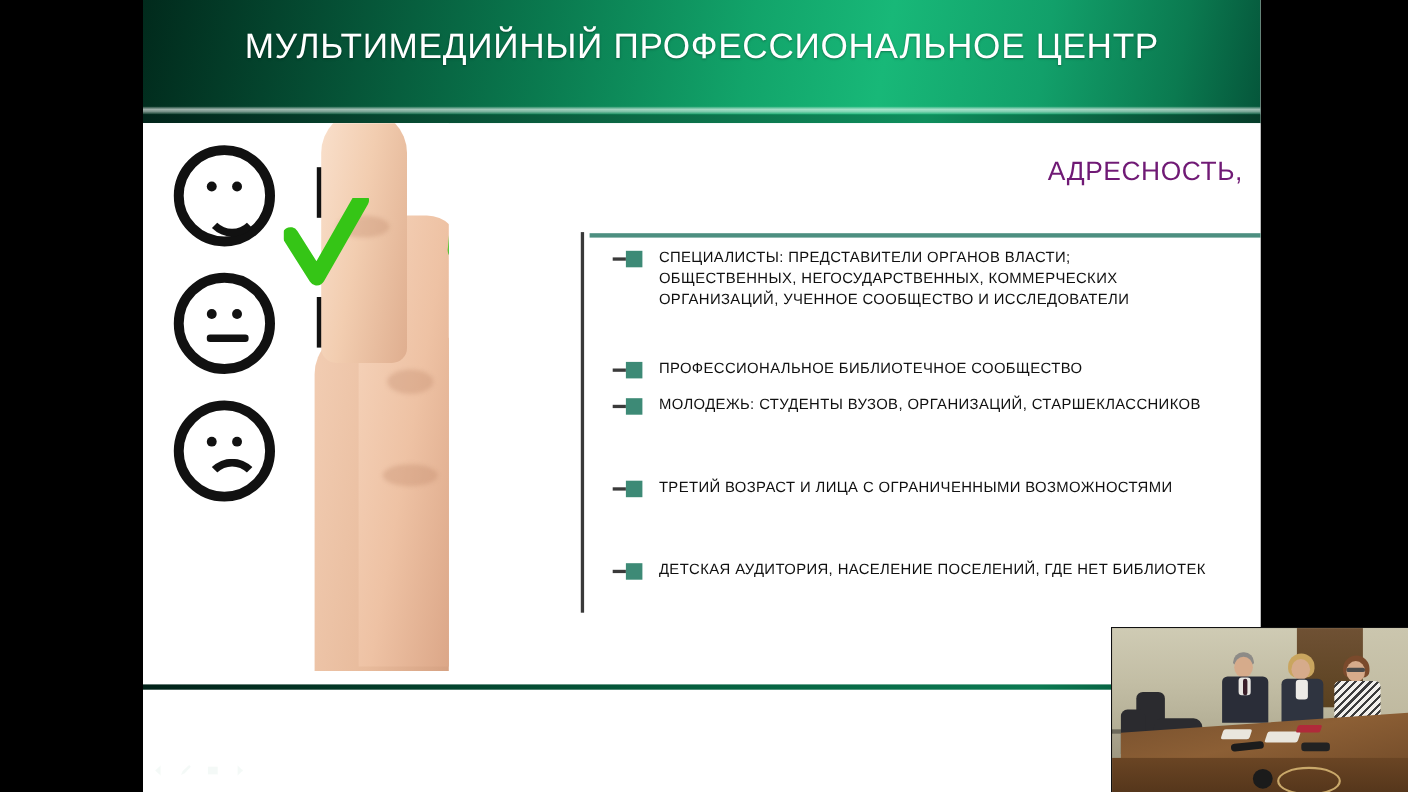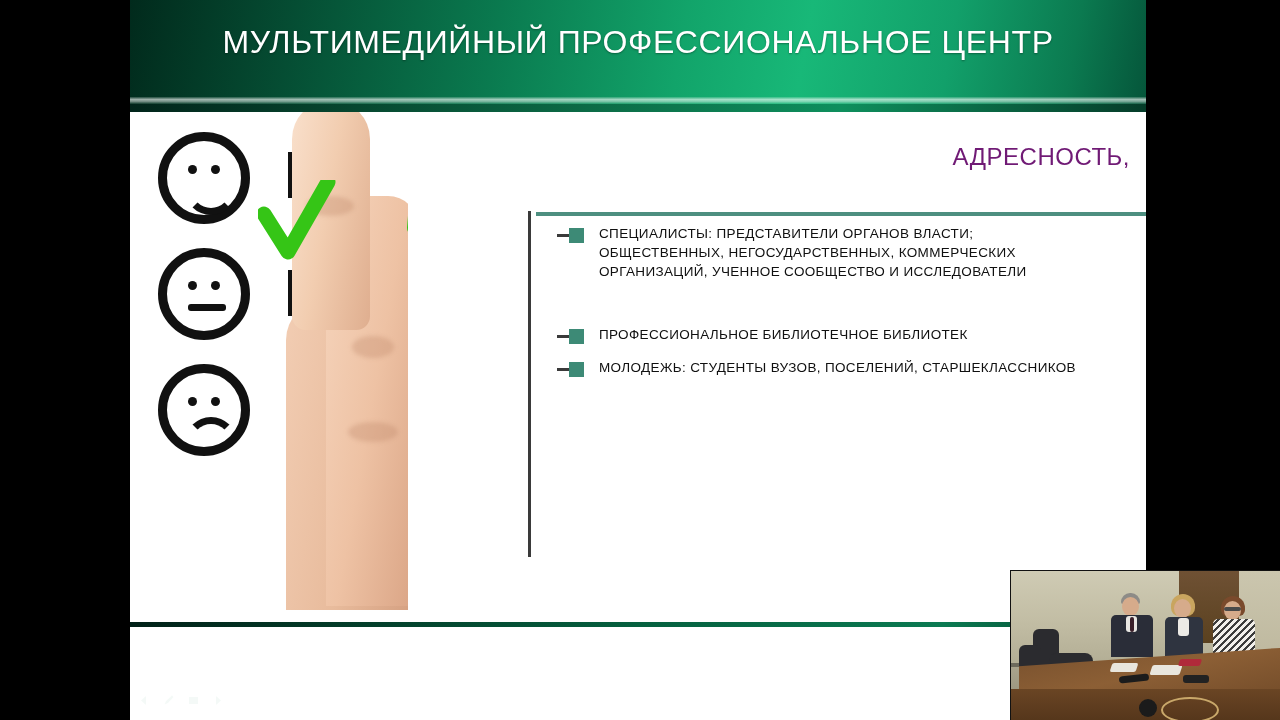--- a/index.html
+++ b/index.html
@@ -505,30 +505,40 @@
             <span class="stub"></span>
             <span class="sq"></span>
             <span class="btext">СПЕЦИАЛИСТЫ: ПРЕДСТАВИТЕЛИ ОРГАНОВ ВЛАСТИ;
 ОБЩЕСТВЕННЫХ, НЕГОСУДАРСТВЕННЫХ, КОММЕРЧЕСКИХ
 ОРГАНИЗАЦИЙ,  УЧЕННОЕ СООБЩЕСТВО И ИССЛЕДОВАТЕЛИ</span>
           </div>
 
           <div class="bullet gap-md">
             <span class="stub"></span>
             <span class="sq"></span>
-            <span class="btext">ПРОФЕССИОНАЛЬНОЕ БИБЛИОТЕЧНОЕ БИБЛИОТЕК</span>
+            <span class="btext">ПРОФЕССИОНАЛЬНОЕ БИБЛИОТЕЧНОЕ СООБЩЕСТВО</span>
           </div>
 
           <div class="bullet gap-xl">
             <span class="stub"></span>
             <span class="sq"></span>
-            <span class="btext">МОЛОДЕЖЬ: СТУДЕНТЫ ВУЗОВ, ПОСЕЛЕНИЙ, СТАРШЕКЛАССНИКОВ</span>
-          </div>
-
-
+            <span class="btext">МОЛОДЕЖЬ: СТУДЕНТЫ ВУЗОВ, ОРГАНИЗАЦИЙ, СТАРШЕКЛАССНИКОВ</span>
+          </div>
+
+          <div class="bullet gap-xl">
+            <span class="stub"></span>
+            <span class="sq"></span>
+            <span class="btext">ТРЕТИЙ ВОЗРАСТ И ЛИЦА С ОГРАНИЧЕННЫМИ ВОЗМОЖНОСТЯМИ</span>
+          </div>
+
+          <div class="bullet">
+            <span class="stub"></span>
+            <span class="sq"></span>
+            <span class="btext">ДЕТСКАЯ АУДИТОРИЯ, НАСЕЛЕНИЕ ПОСЕЛЕНИЙ, ГДЕ НЕТ БИБЛИОТЕК</span>
+          </div>
 
         </div>
       </div>
     </div>
 
     <div class="footer">
       <div class="footer-topline"></div>
       <div class="footer-stripe"></div>
 
       <svg class="logo" viewBox="0 0 84 72">

